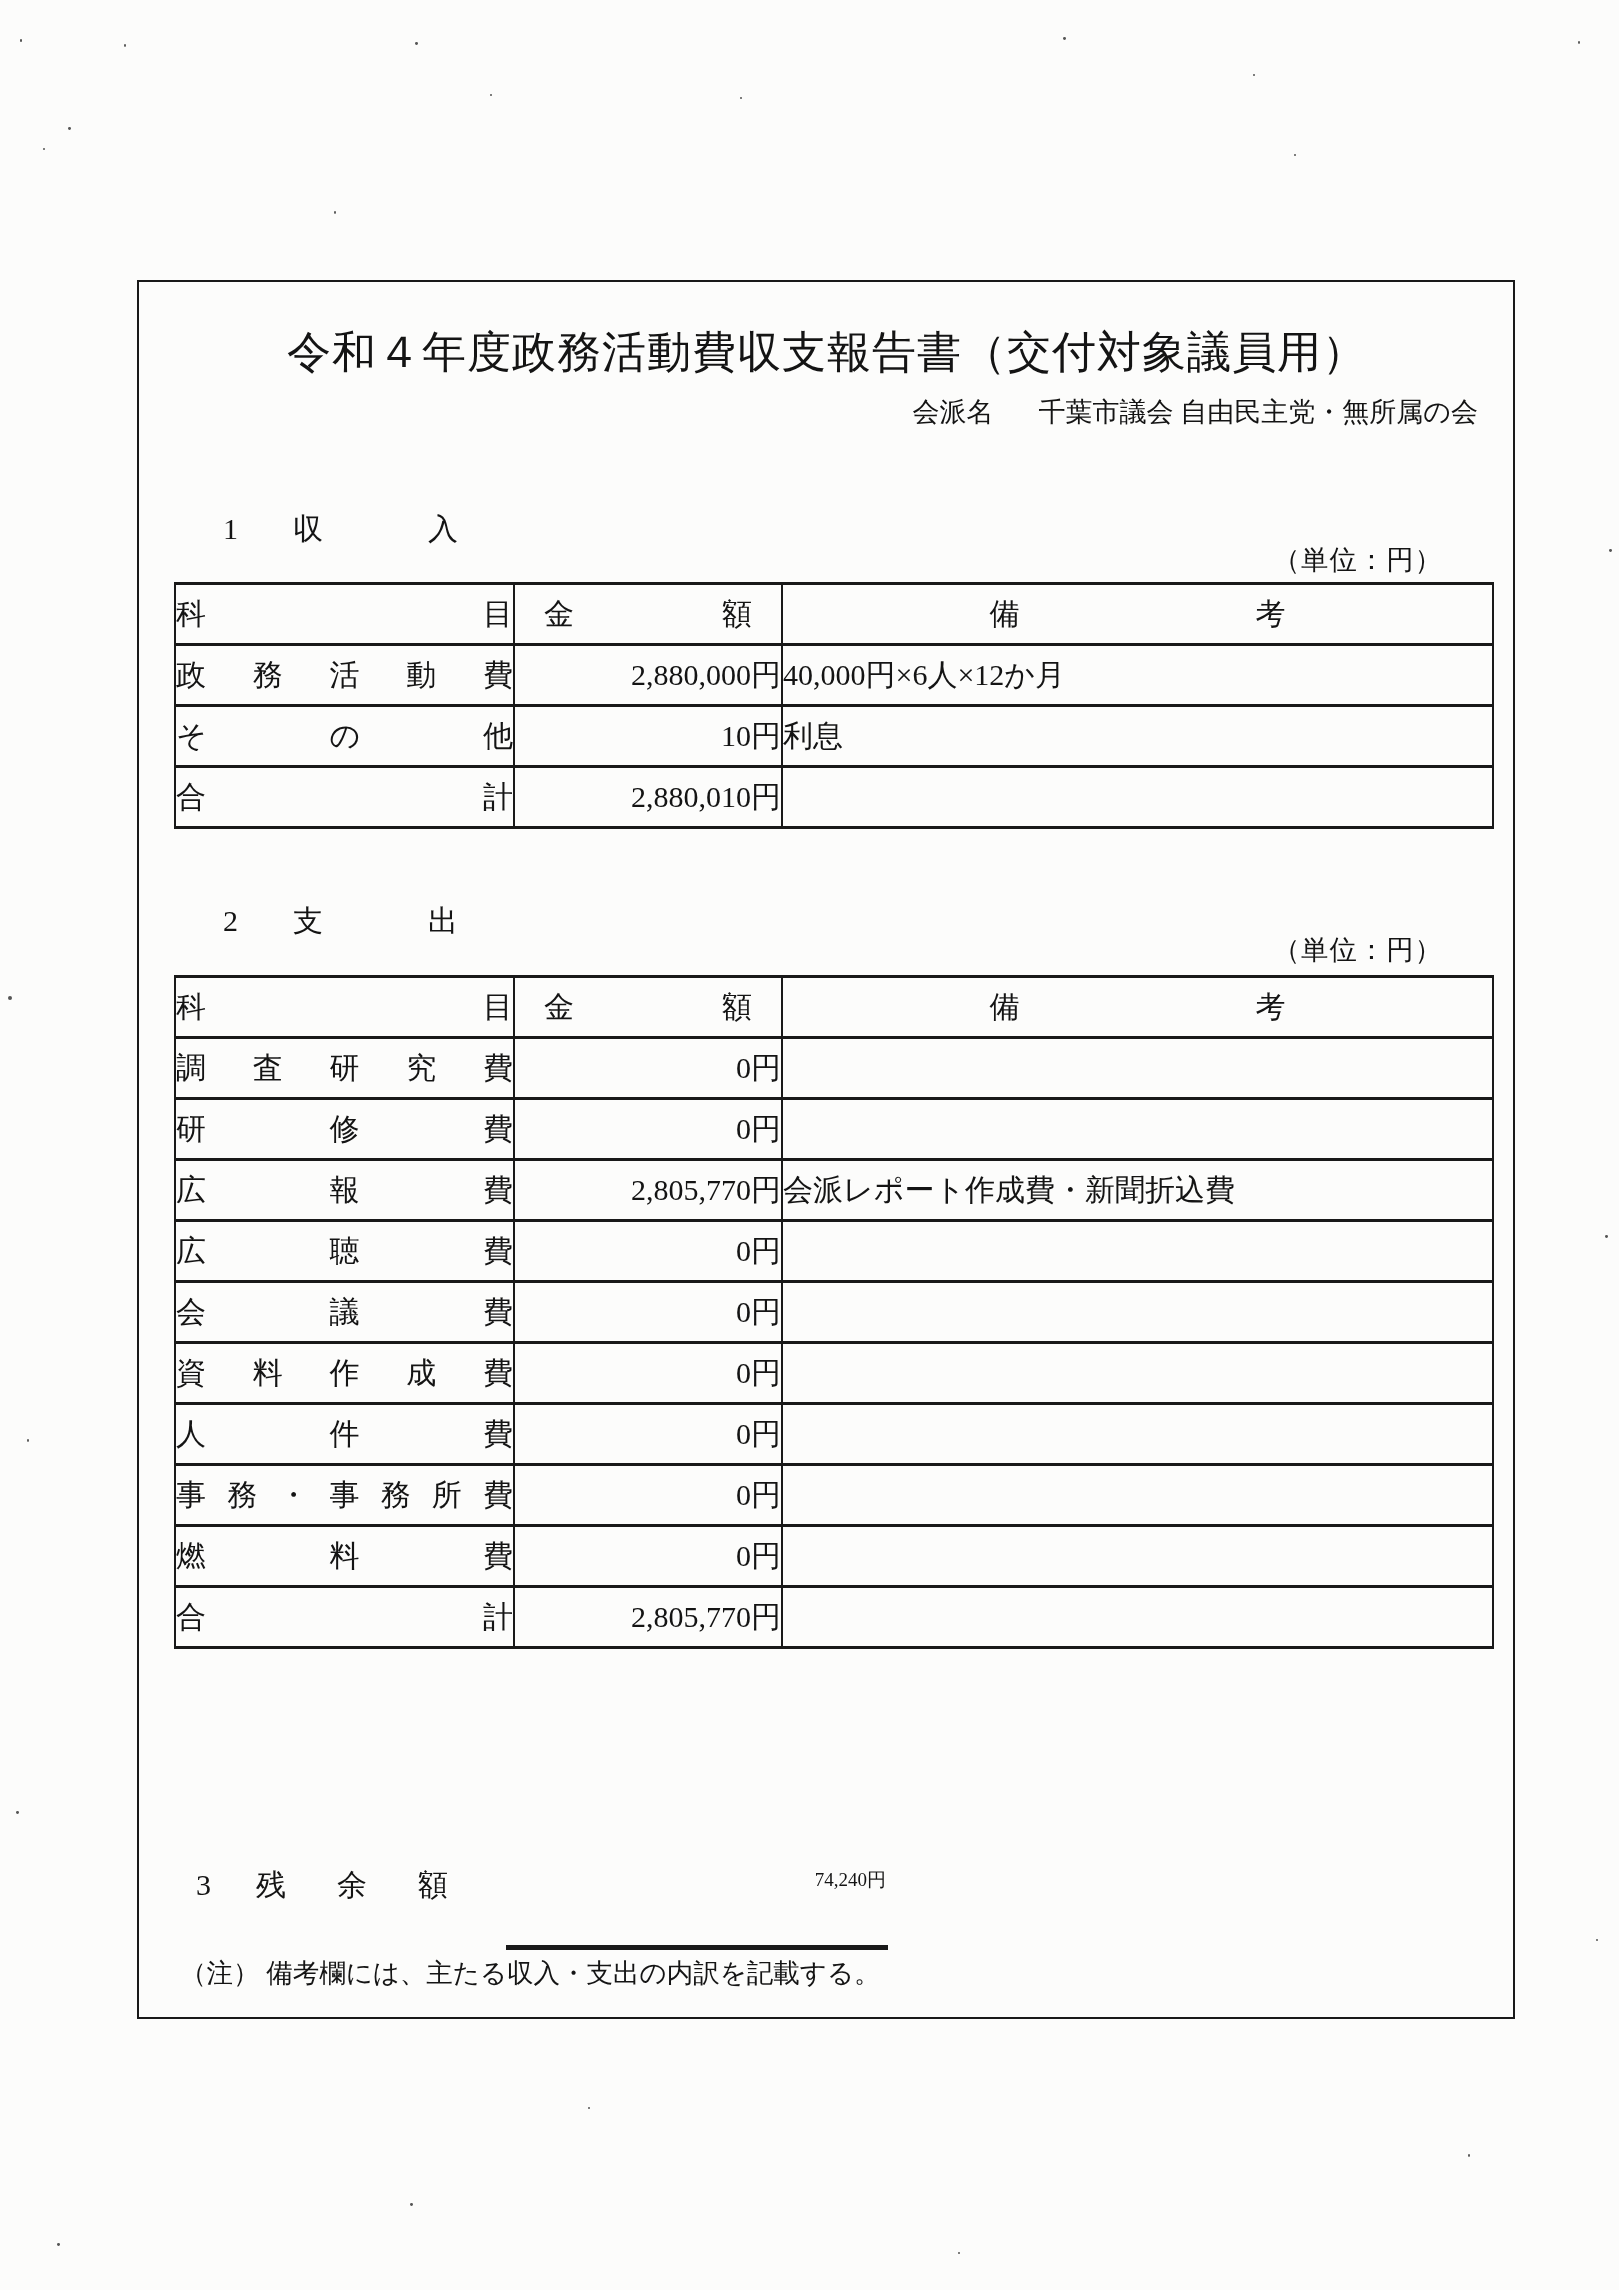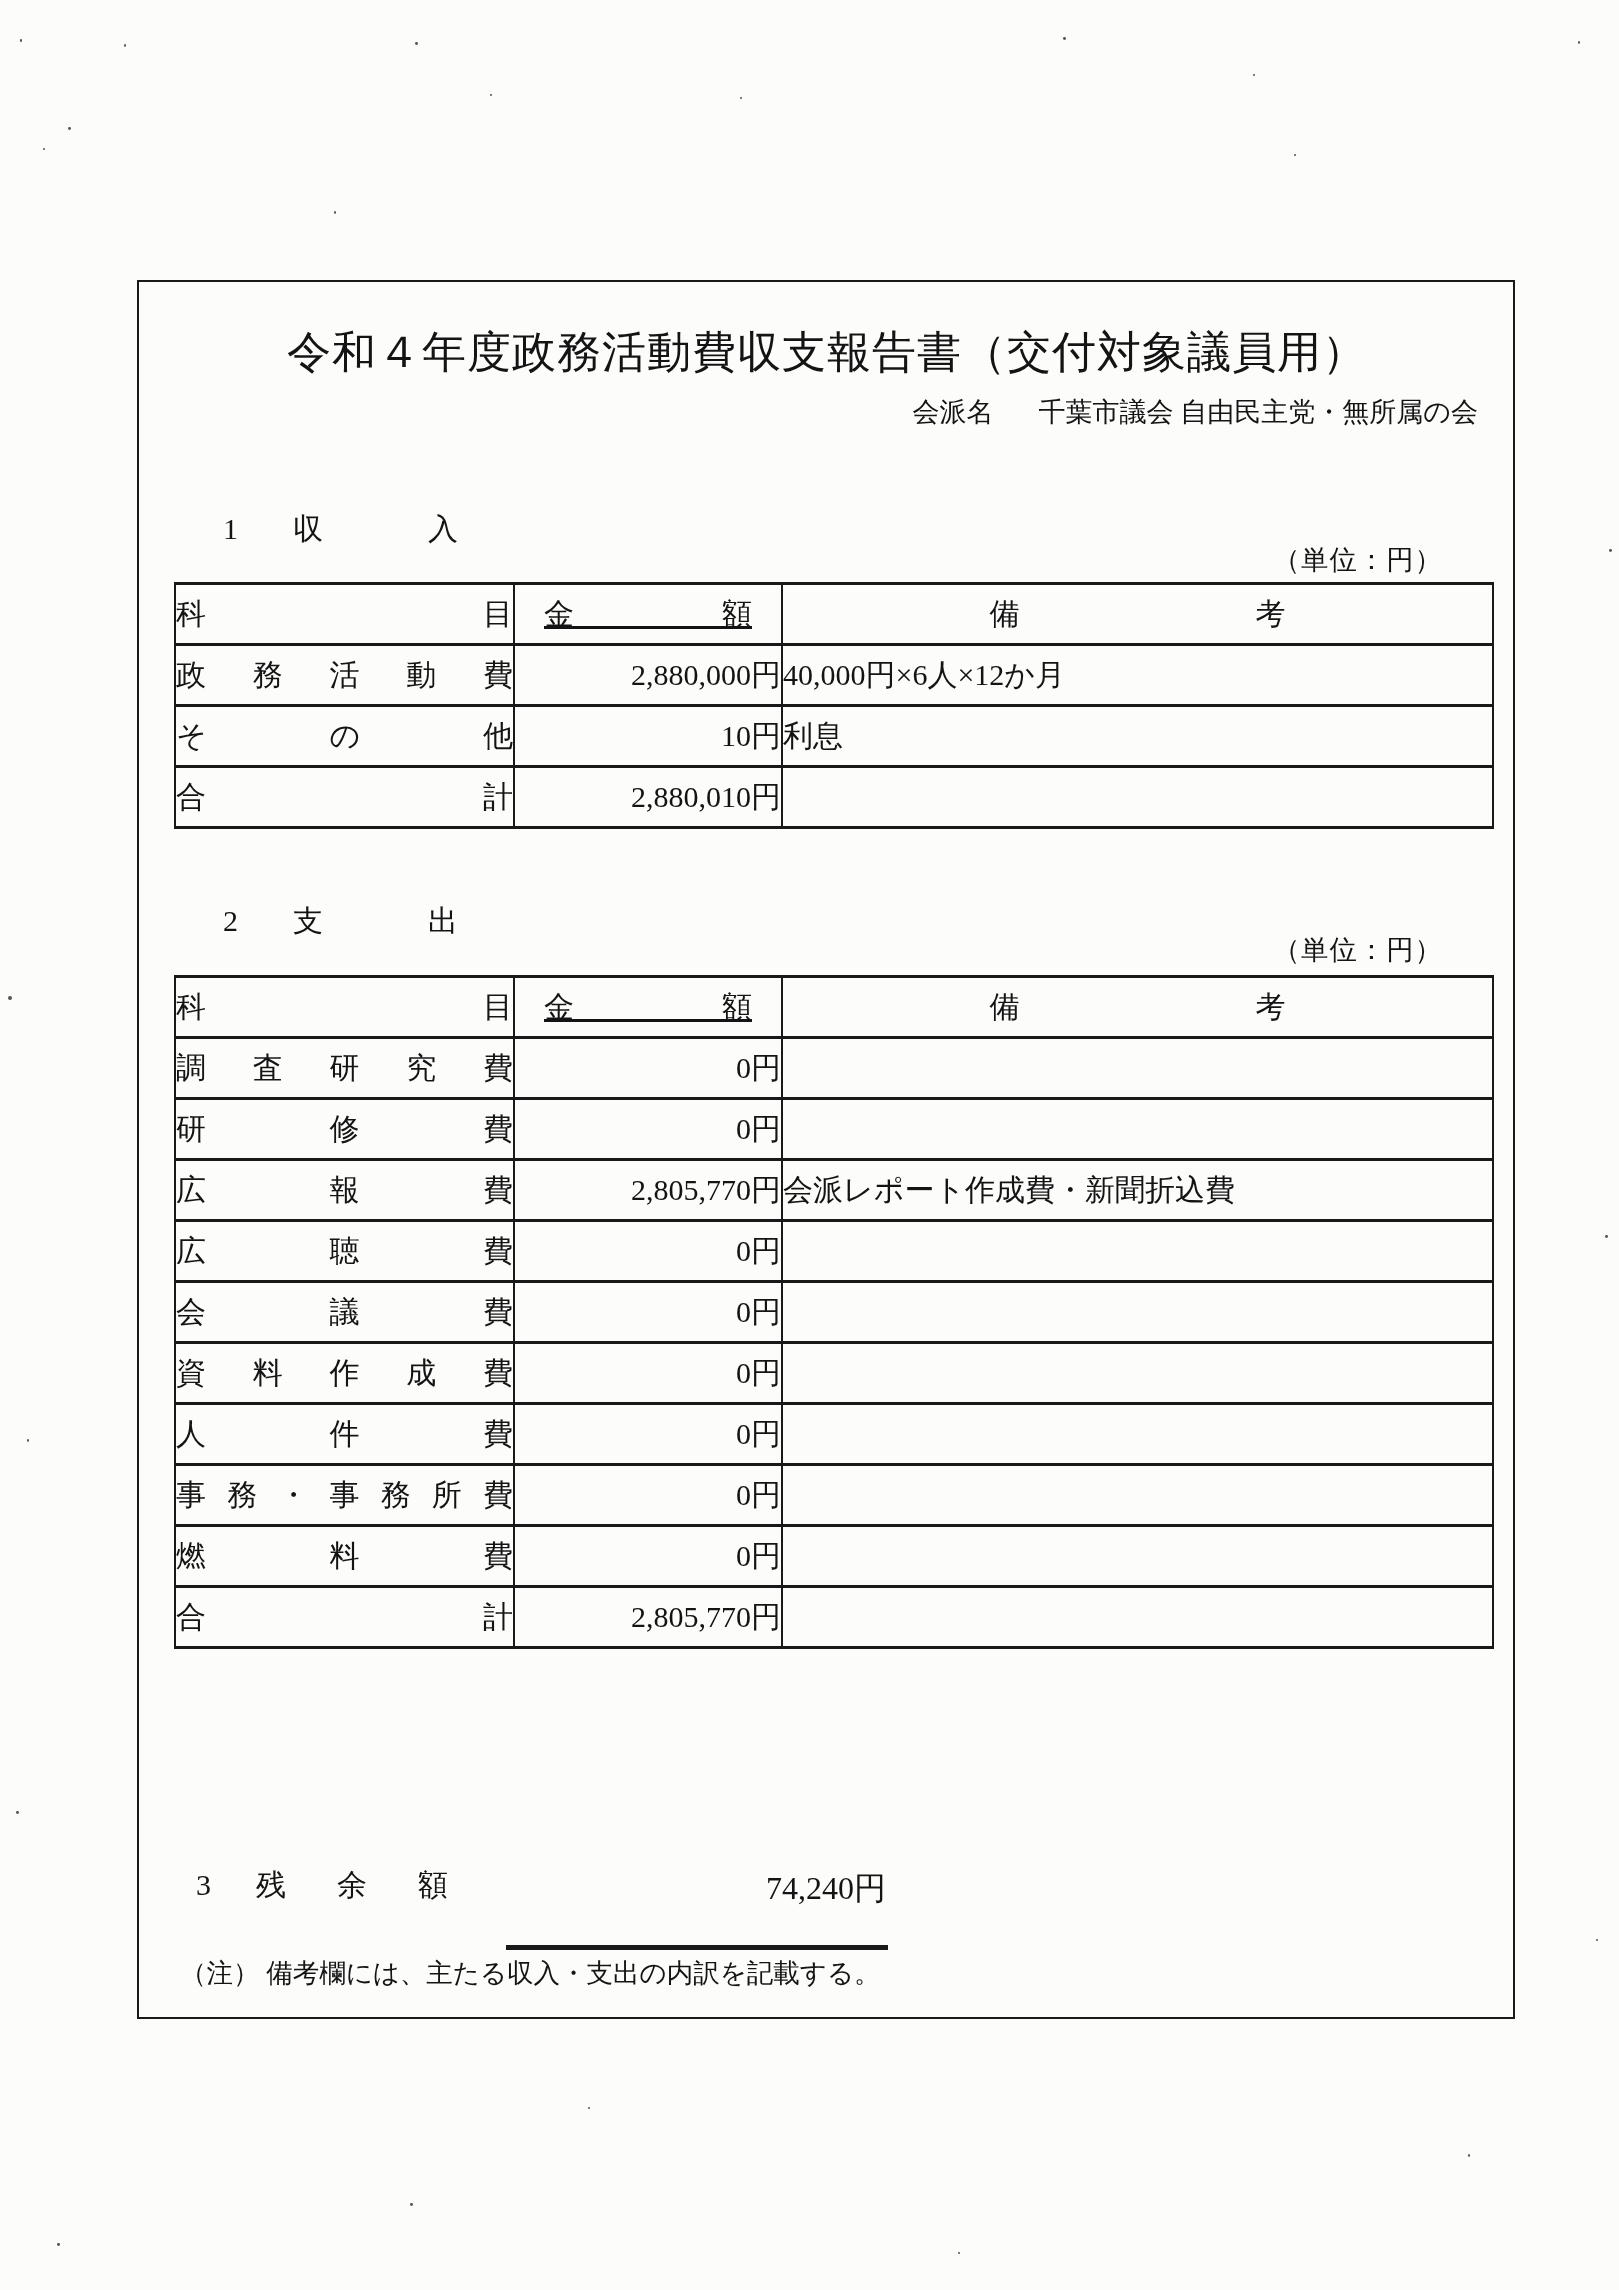--- a/index.html
+++ b/index.html
@@ -64,33 +64,33 @@
   .report-table th { font-weight: normal; height: 61px; }
   .income-table td { height: 61px; }
   .expense-table td { height: 61px; }
 
   .col-item { width: 339px; }
   .col-amount { width: 268px; }
   .col-remarks { width: 711px; }
 
   .cell-item { padding: 0 16.7px; }
   .spread { display: block; text-align: justify; text-align-last: justify; }
-  .hdr-amount-inner  { width: 208px; margin: 0 auto; text-decoration: underline; }
+  .hdr-amount-inner  { width: 208px; margin: 0 auto; }
   .hdr-remarks-inner { width: 296px; margin: 0 auto; }
   .cell-amount  { text-align: right; padding-right: 9.8px; }
   .cell-remarks { text-align: left; padding-left: 9.8px; }
 
   .balance-line { position: absolute; top: 1865px; left: 196px; font-size: 30px; display: flex; align-items: baseline; }
   .balance-label {
     display: inline-block; margin-left: 45px; width: 192px;
     text-align: justify; text-align-last: justify;
   }
   .balance-amount {
     position: absolute; top: 1867px; left: 508px; width: 378px;
-    text-align: right; font-size: 32px;
+    text-align: right; font-size: 19px;
   }
   .balance-underline {
     position: absolute; top: 1945px; left: 506px; width: 382px; height: 4.9px;
     background: #191919;
   }
 
   .footnote { position: absolute; top: 1955px; left: 180px; font-size: 26.5px; white-space: nowrap; }
 </style>
 </head>
 <body>

